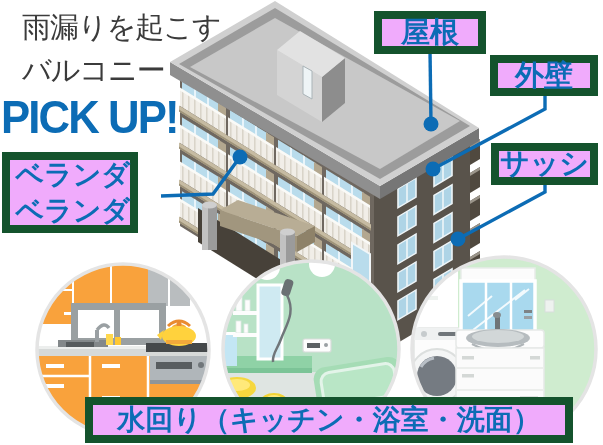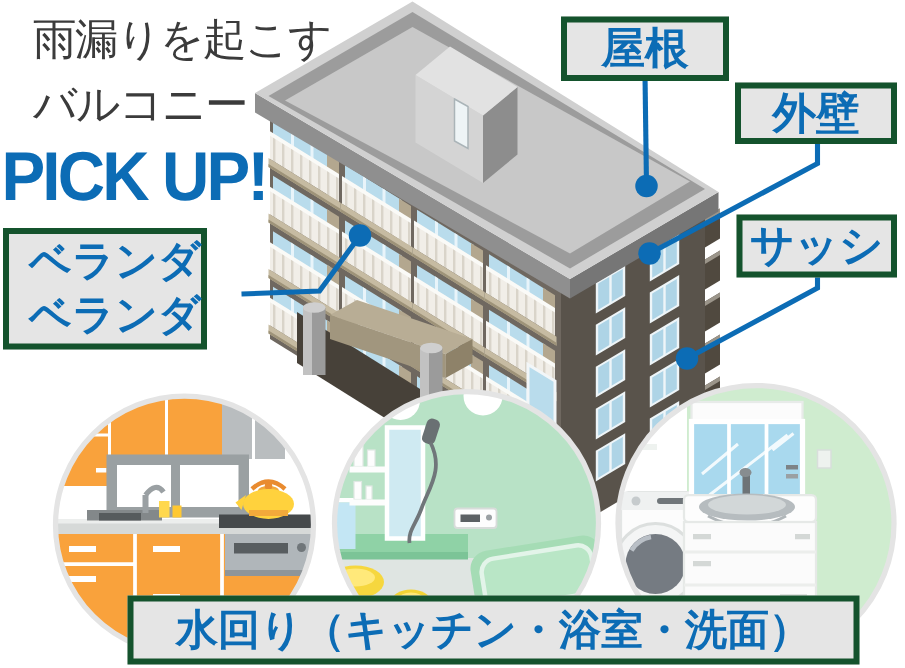--- a/index.html
+++ b/index.html
@@ -3,23 +3,23 @@
 <meta charset="utf-8">
 <style>
   html,body{margin:0;padding:0;background:#fff;}
   .stage{position:relative;width:603px;height:445px;overflow:hidden;background:#fff;
          font-family:"Liberation Sans","DejaVu Sans",sans-serif;}
   .stage svg{position:absolute;left:0;top:0;}
   .title{position:absolute;left:3px;top:6px;font-size:29px;font-weight:normal;color:#3b3b3b;
          line-height:43px;letter-spacing:-1px;white-space:nowrap;margin-left:19px;}
   .pickup{position:absolute;left:1px;top:90px;font-size:46px;font-weight:bold;color:#0c6cb5;
           letter-spacing:-2px;transform:scaleX(.95);transform-origin:left top;white-space:nowrap;}
-  .callout{position:absolute;background:#e5e5e5;border:4px solid #14532d;color:#0c6cb5;
+  .callout{position:absolute;background:#f0abfc;border:8px solid #14532d;color:#0c6cb5;
            font-weight:bold;display:flex;align-items:center;justify-content:center;
-           box-sizing:border-box;white-space:nowrap;font-family:Liberation Serif, serif;}
+           box-sizing:border-box;white-space:nowrap;}
   .co-roof{left:374px;top:11px;width:112px;height:43px;font-size:29px;}
   .co-wall{left:490px;top:55px;width:108px;height:41px;font-size:29px;align-items:center;}
   .co-sash{left:491px;top:143px;width:107px;height:42px;font-size:29px;}
   .co-balcony{left:2px;top:152px;width:136px;height:81px;font-size:28px;
               flex-direction:column;line-height:36px;align-items:flex-end;}
   .co-water{left:85px;top:397px;width:488px;height:46px;font-size:28px;}
 </style>
 </head>
 <body>
 

